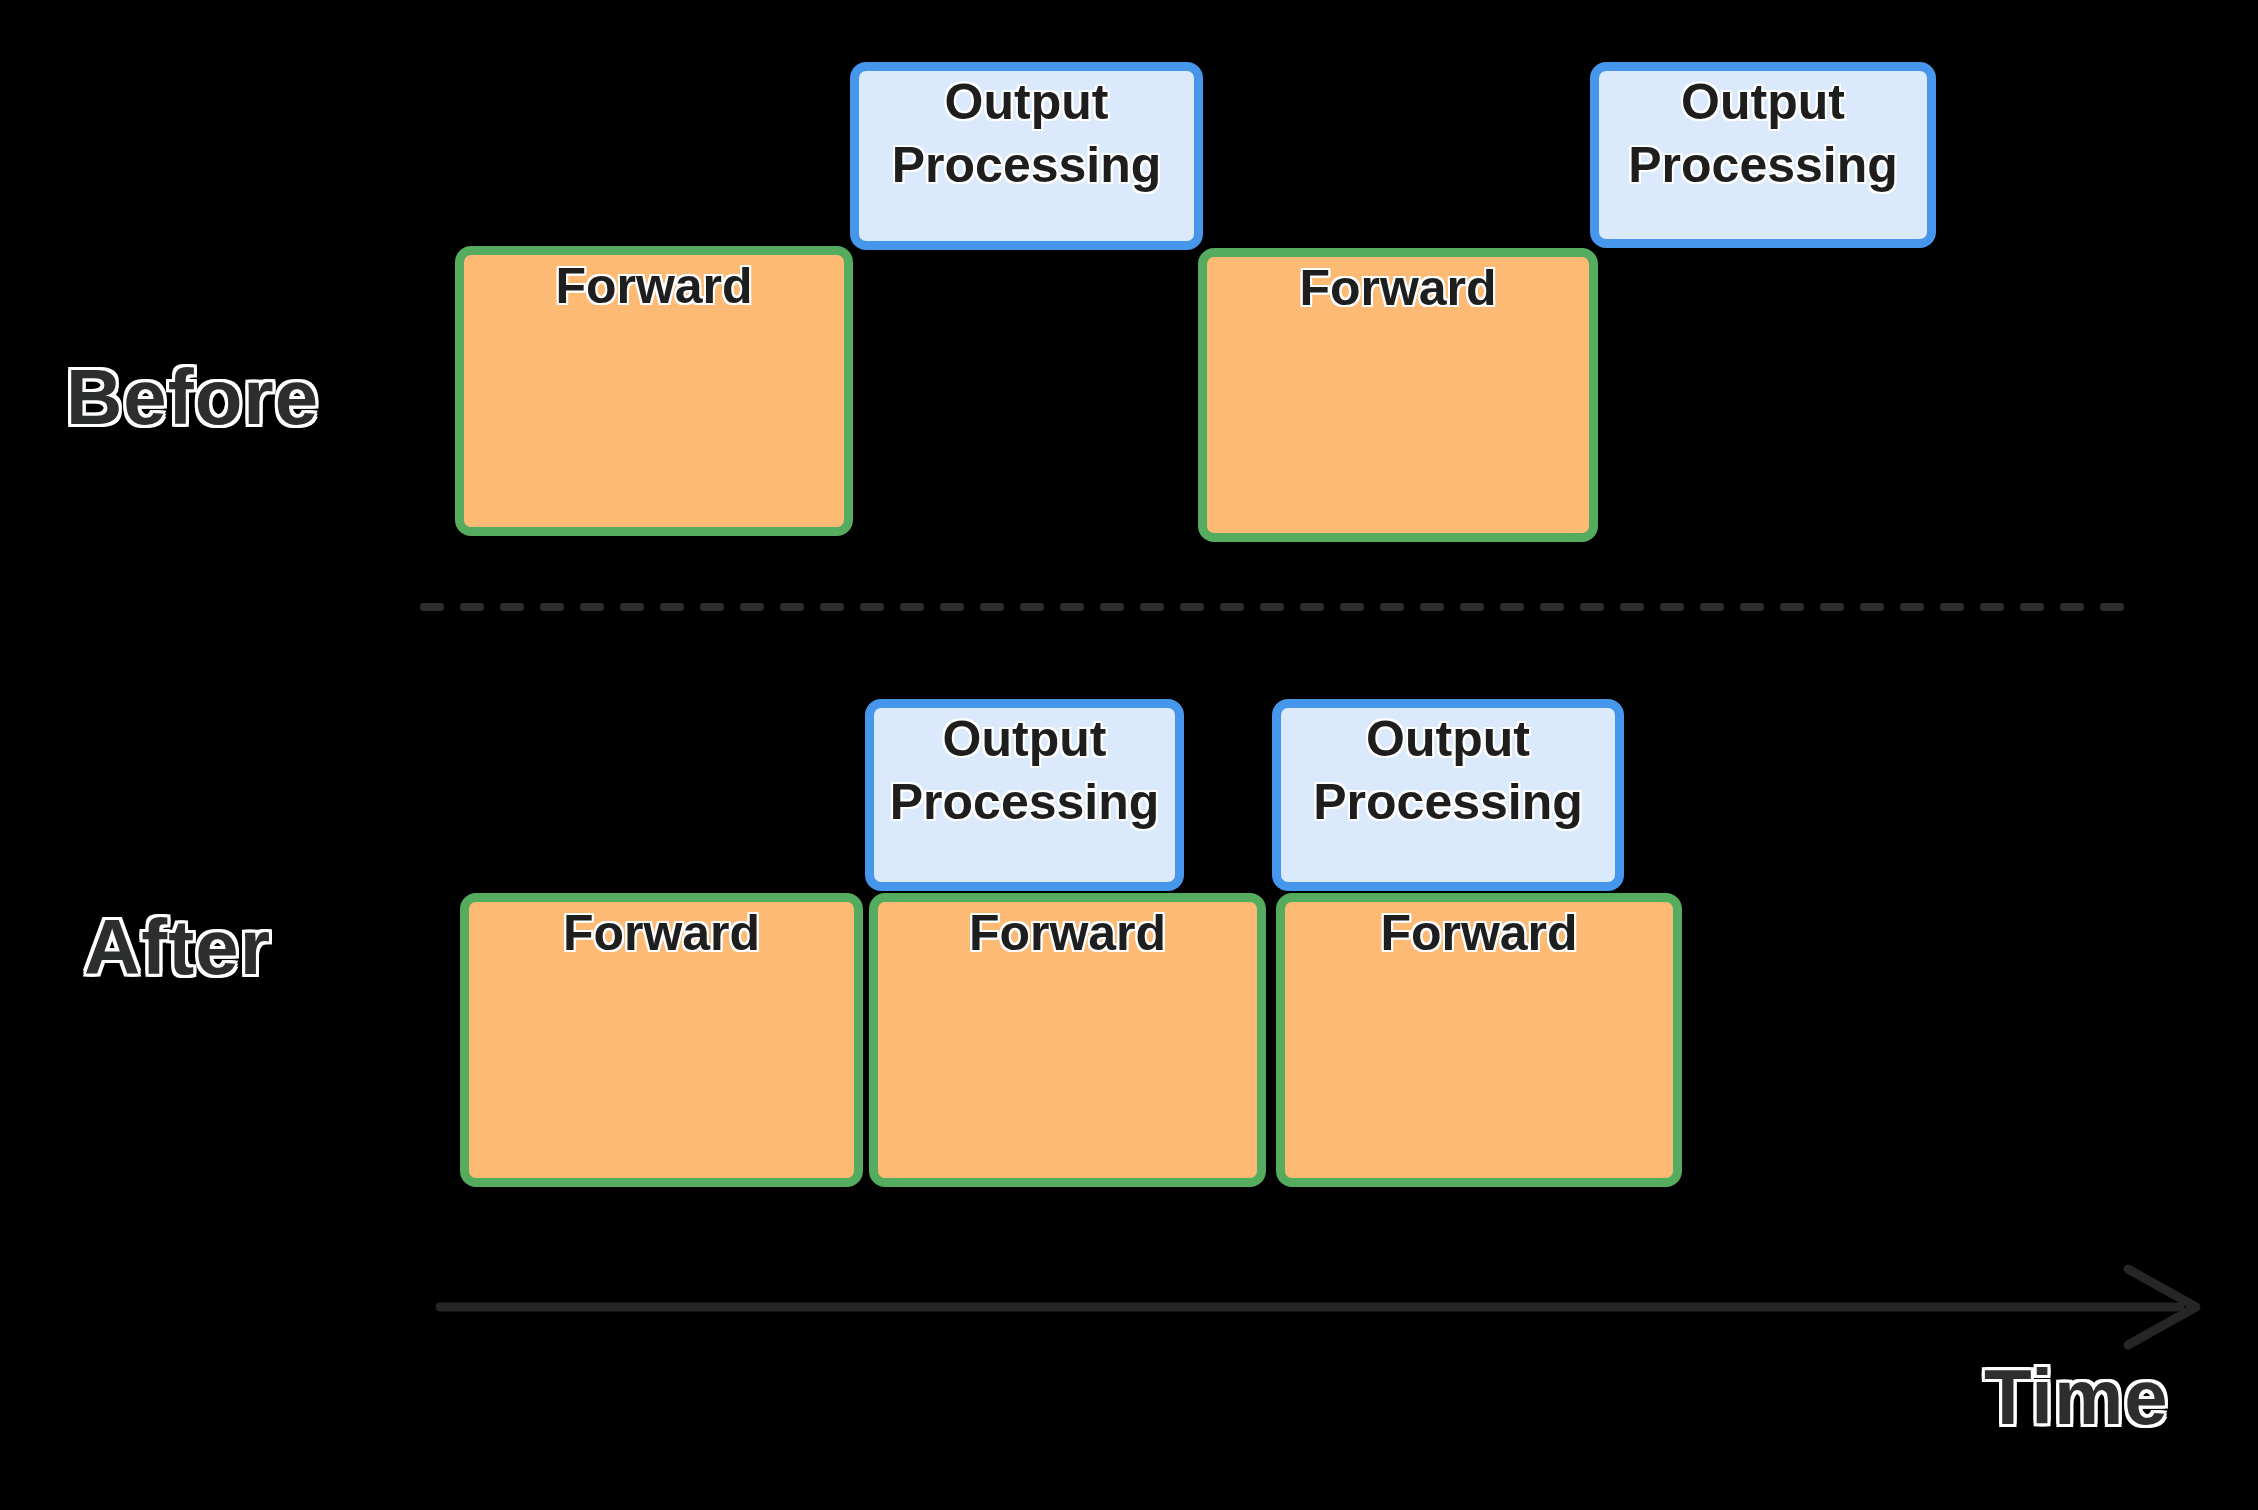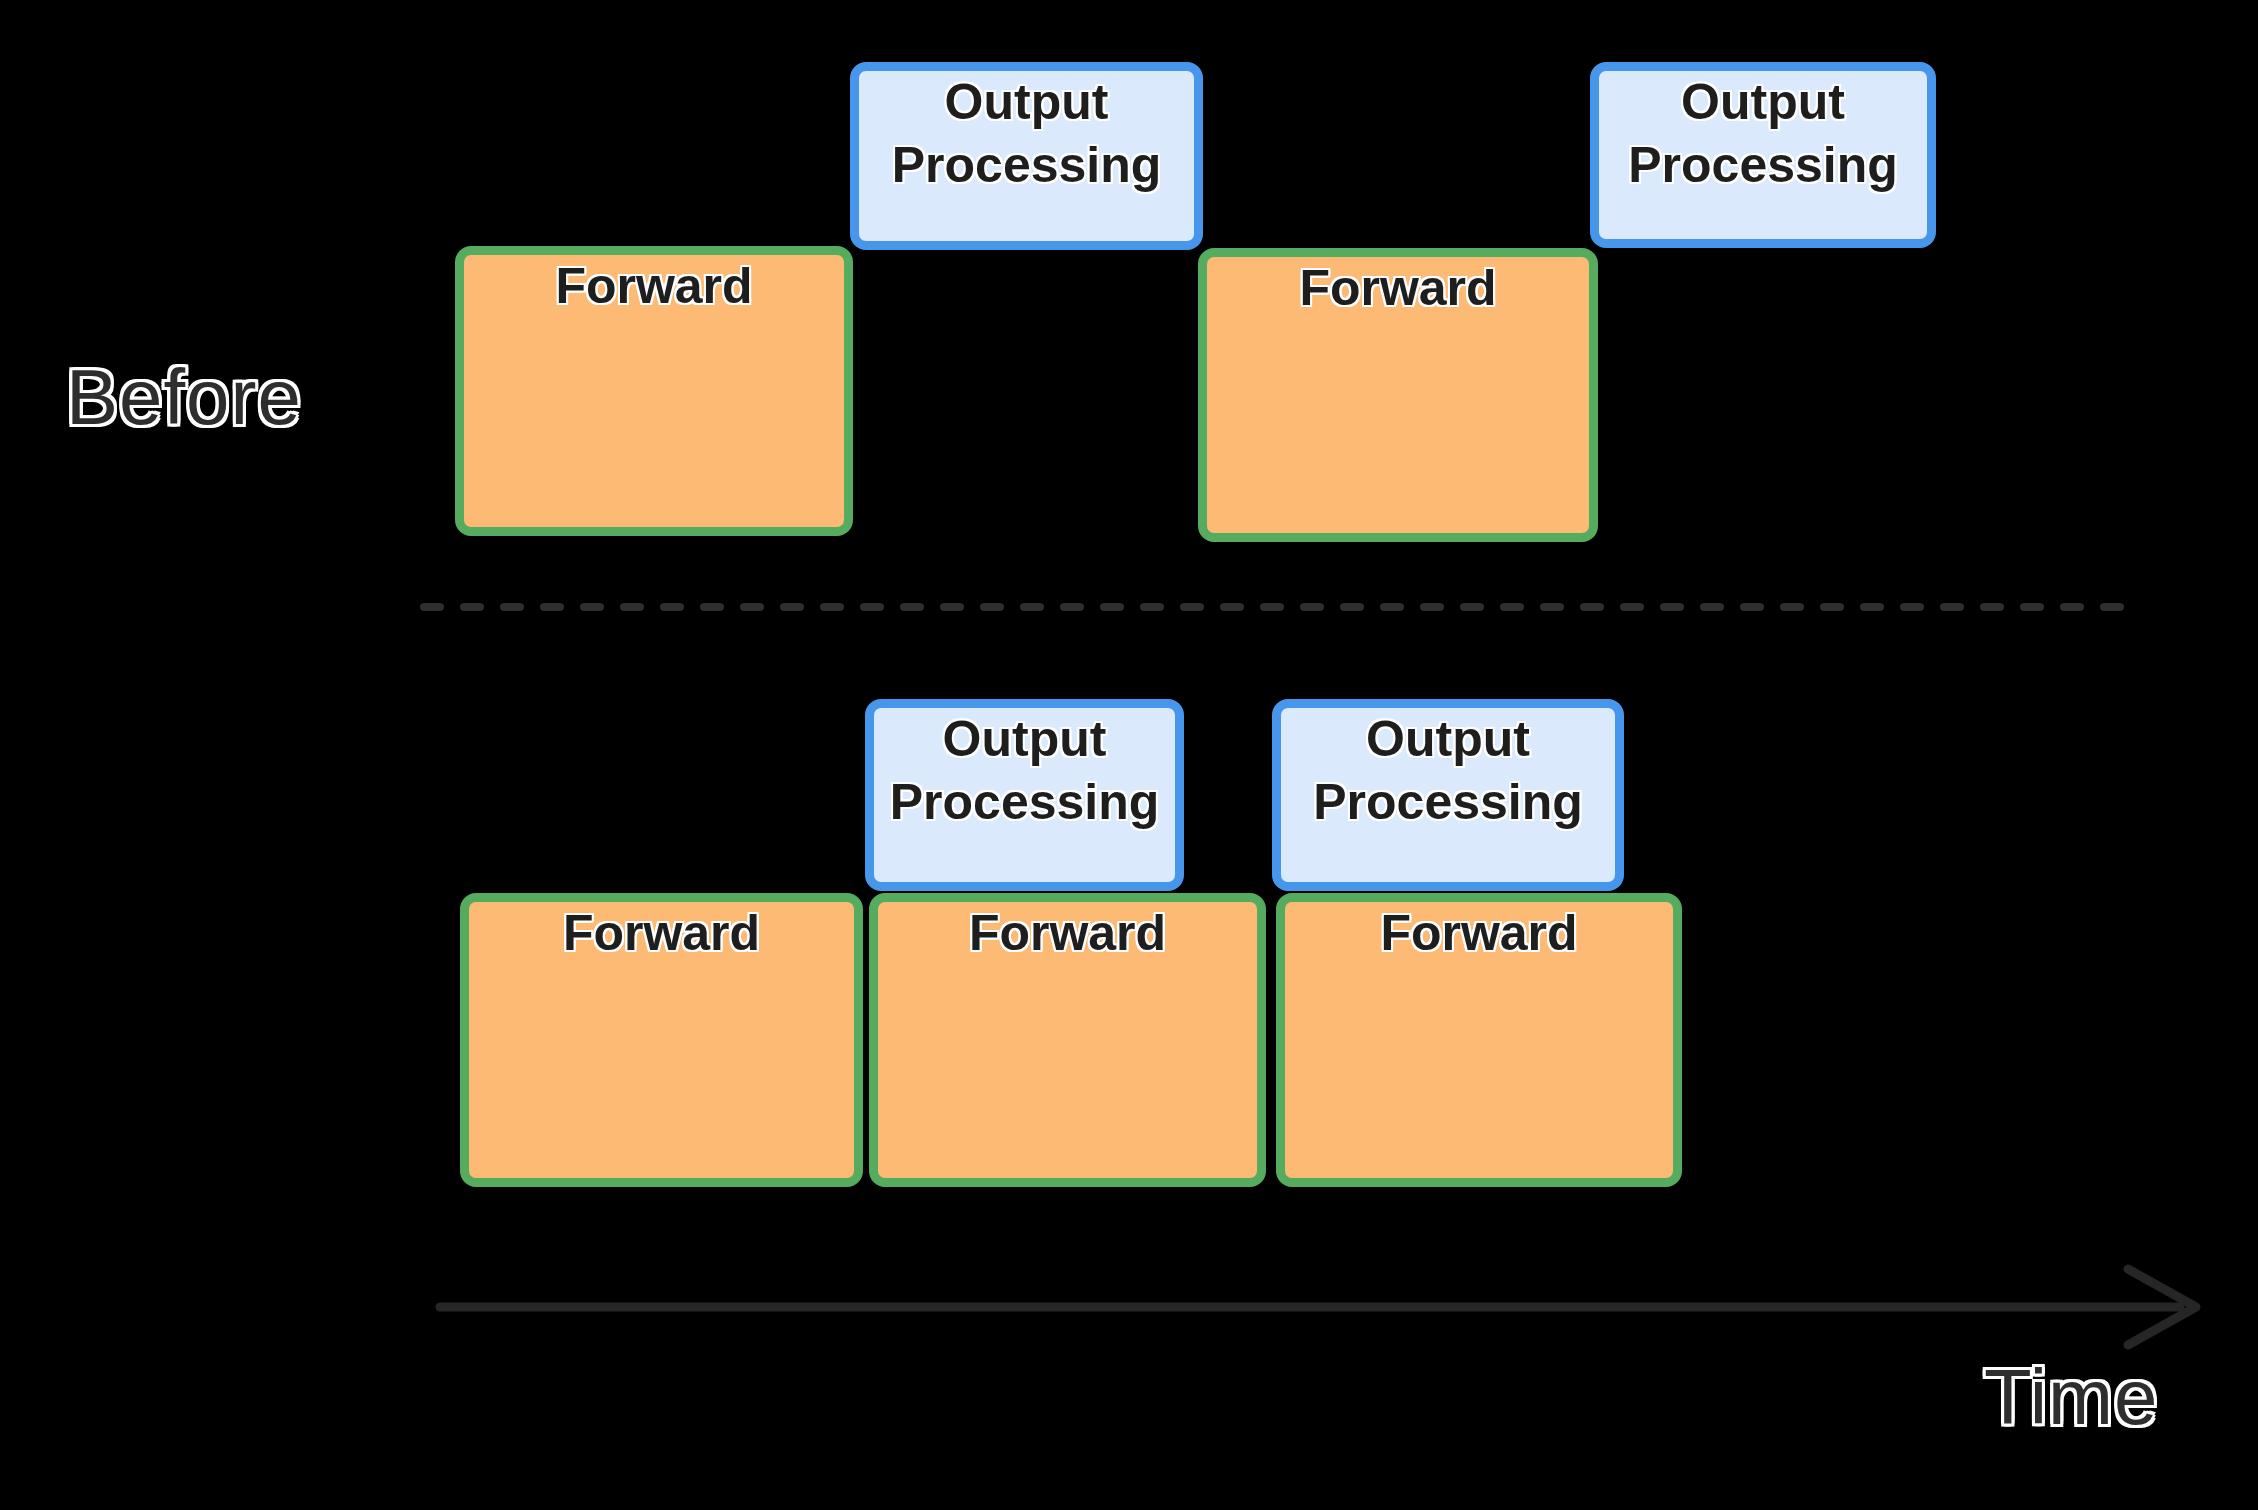--- a/index.html
+++ b/index.html
@@ -13,21 +13,21 @@
     height: 1510px;
     background: #000000;
     overflow: hidden;
     font-family: "Liberation Sans", "DejaVu Sans", sans-serif;
   }
 
   
   .big-label {
     position: absolute;
     font-size: 78px;
-    font-weight: 400;
+    font-weight: 700;
     color: #2d2f2e;
     letter-spacing: 1px;
     text-shadow:
       -3px -3px 0 #fff,  3px -3px 0 #fff,
       -3px  3px 0 #fff,  3px  3px 0 #fff,
       -3px  0   0 #fff,  3px  0   0 #fff,
        0   -3px 0 #fff,  0    3px 0 #fff;
     white-space: nowrap;
   }
   #before-label { left: 66px;  top: 352px; }
@@ -87,20 +87,21 @@
     pointer-events: none;
   }
 </style>
 </head>
 <body>
 
 <div id="canvas">
 
   <div class="big-label" id="before-label">Before</div>
 
+  <div class="big-label" id="after-label">After</div>
 
   <div class="block forward" id="bf1">
     <span class="block-label">Forward</span>
   </div>
 
   <div class="block output" id="bop1">
     <span class="block-label">Output Processing</span>
   </div>
 
   <div class="block forward" id="bf2">

